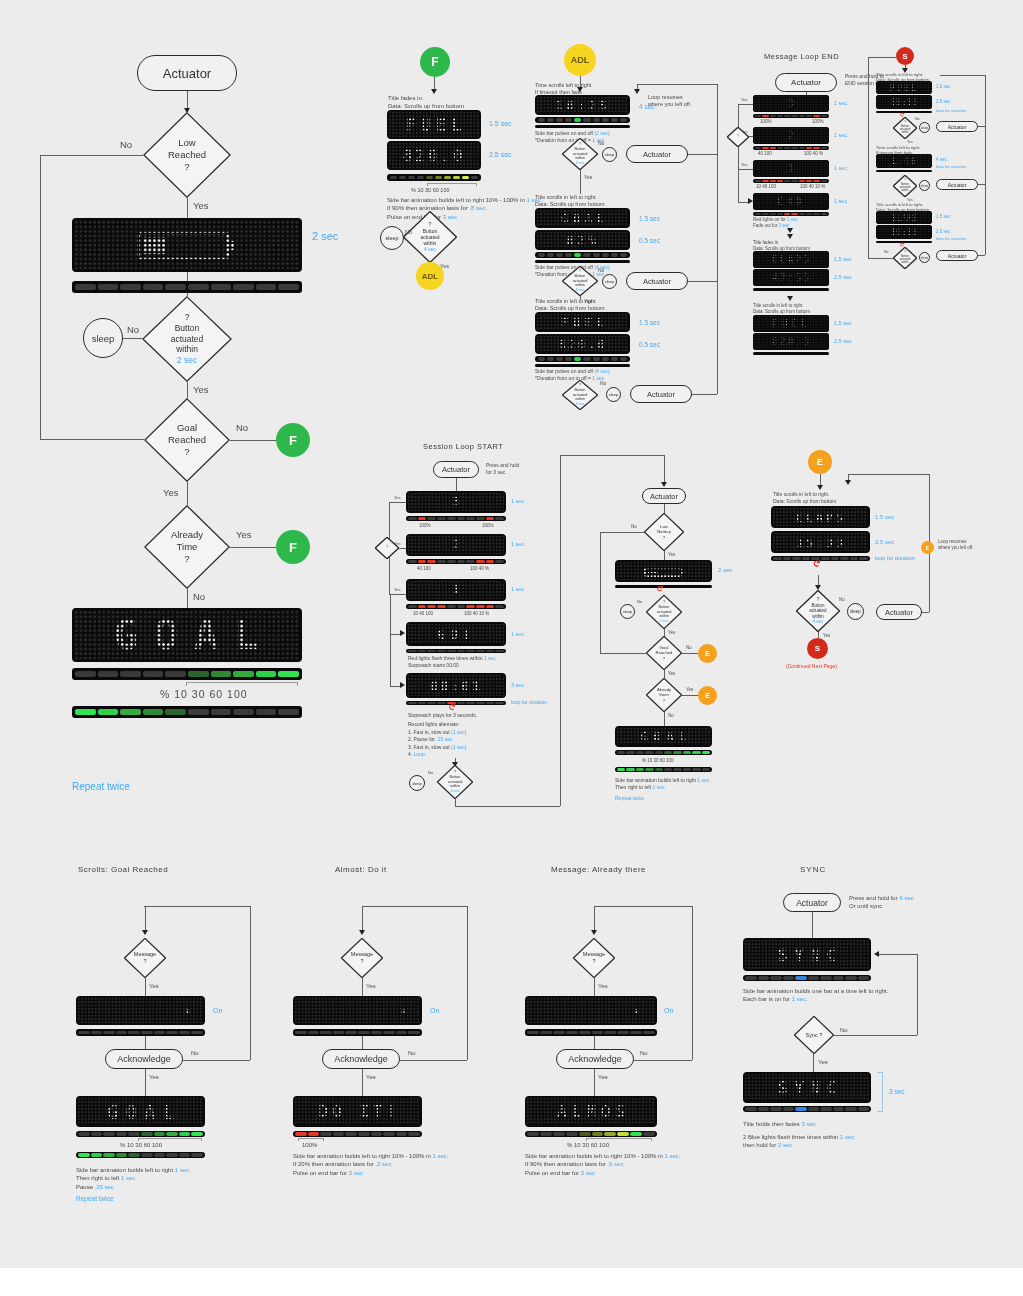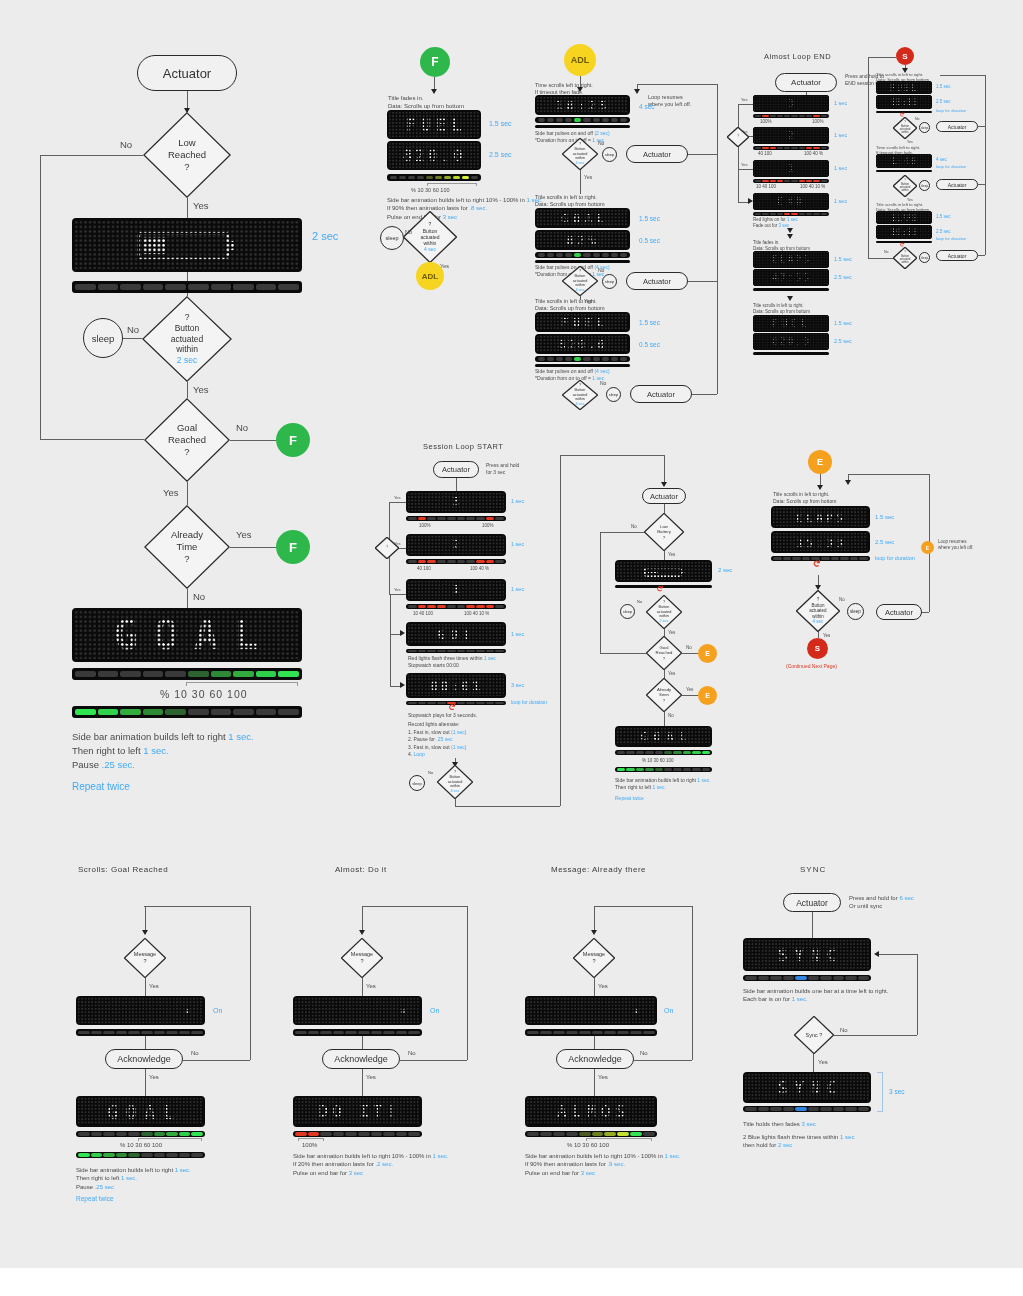--- a/index.html
+++ b/index.html
@@ -158,25 +158,20 @@
       <i style="background: rgb(47, 208, 74);"></i>
       <i style="background: rgb(50, 171, 63);"></i>
       <i style="background: rgb(47, 138, 55);"></i>
       <i style="background: rgb(45, 99, 48);"></i>
       <i style="background: rgb(58, 58, 58);"></i>
       <i style="background: rgb(58, 58, 58);"></i>
       <i style="background: rgb(58, 58, 58);"></i>
       <i style="background: rgb(58, 58, 58);"></i>
       <i style="background: rgb(58, 58, 58);"></i>
     </div>
-<div class="note" style="left:72px;top:730px;font-size:9.5px">
-  <div><span>Side bar animation builds left to right </span><span class="b">1 sec.</span></div>
-  <div><span>Then right to left </span><span class="b">1 sec.</span></div>
-  <div><span>Pause </span><span class="b">.25 sec.</span></div>
-</div>
 <div class="note b" style="left:72px;top:780px;font-size:10px"><span>Repeat twice</span></div>
 
 <div class="vl" style="left:434px;top:77px;width:1px;height:15px"></div>
 <div class="ad" style="left:431px;top:89px"></div>
 <div class="vl" style="left:434px;top:219px;width:1px;height:8px"></div>
 <div class="ad" style="left:431px;top:224px"></div>
 <div class="hl" style="left:404px;top:238px;width:10px;height:1px"></div>
 <div class="badge bgF" style="left:420px;top:47px;width:30px;height:30px;font-size:12px">
       <span>F</span>
     </div>
@@ -371,21 +366,21 @@
 within</span><span class="b">4 sec</span></div>
     </div>
 <div class="circ" style="left:606px;top:387px;width:15px;height:15px;font-size:4px">
       <span>sleep</span>
     </div>
 <div class="note" style="left:600px;top:380px;font-size:5px"><span>No</span></div>
 <div class="pill" style="left:630px;top:385px;width:62px;height:18px;font-size:7.5px">
       <span>Actuator</span>
     </div>
 
-<div class="hd" style="left:764px;top:52px;font-size:7.5px"><span>Almost Loop END</span></div>
+<div class="hd" style="left:764px;top:52px;font-size:7.5px"><span>Message Loop END</span></div>
 <div class="vl" style="left:806px;top:92px;width:1px;height:3px"></div>
 <div class="vl" style="left:738px;top:104px;width:1px;height:98px"></div>
 <div class="hl" style="left:738px;top:104px;width:15px;height:1px"></div>
 <div class="hl" style="left:738px;top:136px;width:15px;height:1px"></div>
 <div class="hl" style="left:738px;top:169px;width:15px;height:1px"></div>
 <div class="hl" style="left:738px;top:202px;width:12px;height:1px"></div>
 <div class="ar" style="left:748px;top:198px"></div>
 <div class="pill" style="left:775px;top:73px;width:62px;height:19px;font-size:8px">
       <span>Actuator</span>
     </div>

